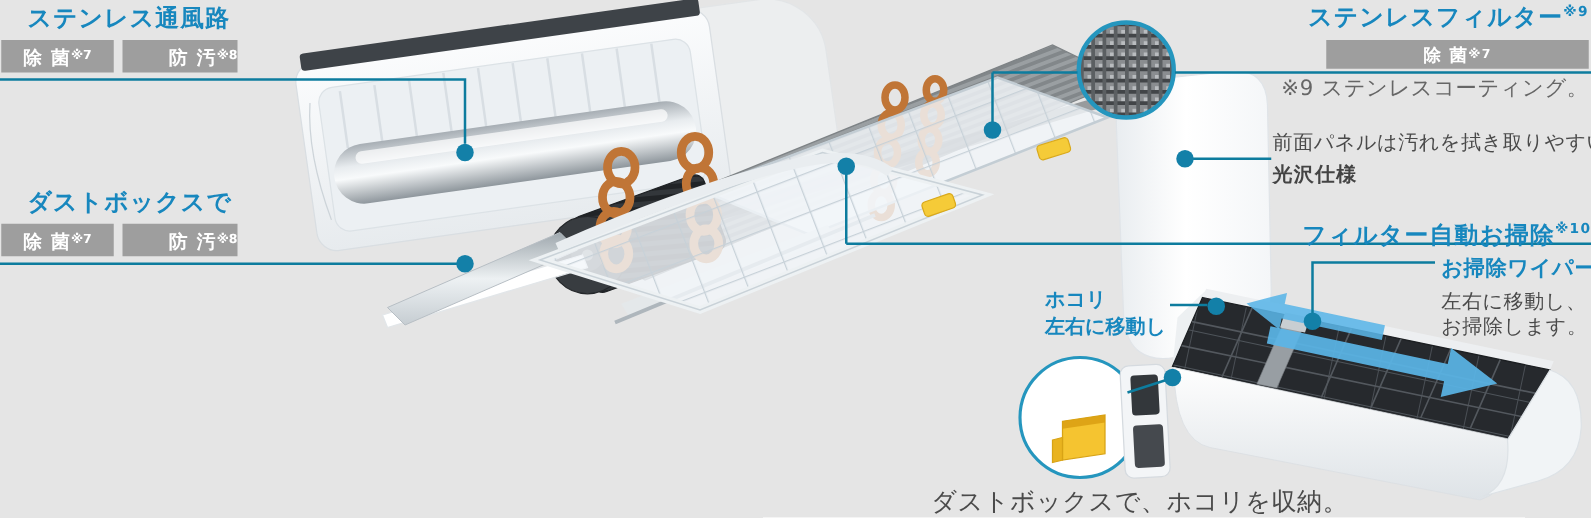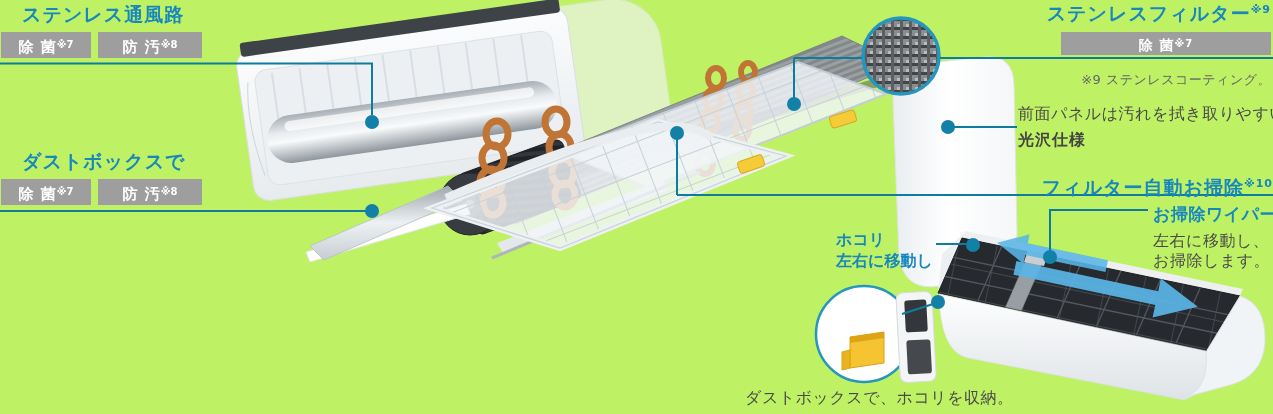--- a/index.html
+++ b/index.html
@@ -1,40 +1,40 @@
 <!DOCTYPE html>
 <html><head>
 <meta charset="utf-8">
 <style>
   html,body{margin:0;padding:0;background:#fff;}
   #stage{
-    position:relative;width:1273px;height:414px;overflow:hidden;background:#bef264;
+    position:relative;width:1273px;height:414px;overflow:hidden;background:#e5e5e5;
     font-family:"DejaVu Sans","Liberation Sans",sans-serif;
   }
   #art{position:absolute;left:0;top:0;z-index:1;}
   .txt{position:absolute;z-index:5;white-space:nowrap;}
   .accent{color:#1787BE;font-weight:bold;}
   .heading{font-size:19px;letter-spacing:1px;}
   .heading sup,.sup{font-size:11px;font-weight:bold;}
   sup{line-height:0;}
   .badge-row{display:flex;gap:7px;}
   .badge{
     background:#9E9E9E;color:#FFFFFF;font-weight:bold;font-size:15px;
     height:26px;line-height:26px;text-align:center;letter-spacing:1px;
   }
   .badge .bsup{font-size:10px;vertical-align:4px;letter-spacing:0;}
   .badge.b1{width:90px;}
-  .badge.b2{width:104px;}
+  .badge.b2{width:92px;text-align:right;}
   #filter-block{text-align:right;}
   #filter-badge{
     display:inline-block;width:210px;height:23px;line-height:23px;margin-top:5px;
     background:#9E9E9E;color:#fff;font-weight:bold;font-size:14px;text-align:center;letter-spacing:1px;
   }
   #filter-badge .bsup{font-size:10px;vertical-align:3px;}
-  .note{font-size:13px;color:#666666;margin-top:16px;letter-spacing:0.5px;}
+  .note{font-size:17px;color:#666666;margin-top:4px;letter-spacing:0.5px;}
   .body-line{font-size:16px;color:#4A4A4A;letter-spacing:0.5px;}
   .body-bold{font-size:16px;color:#444444;font-weight:bold;margin-top:5px;letter-spacing:1px;}
   #wiper-block .body-line{font-size:16px;line-height:20px;}
   .centered{text-align:left;line-height:1.3;}
 </style>
 </head>
 <body>
 
 <div id="stage">
 
@@ -248,15 +248,15 @@
     <div class="body-line" style="margin-top:5px;">左右に移動し、</div>
     <div class="body-line">お掃除します。</div>
   </div>
 
   <div class="txt accent centered" style="left:836px;top:230px;width:132px;font-size:16px;">
     <div>ホコリ</div>
     <div>左右に移動し</div>
   </div>
 
 
-  <div class="txt body-line" style="left:745px;top:388px;font-size:16px;">ダストボックスで、ホコリを収納。</div>
+  <div class="txt body-line" style="left:745px;top:388px;font-size:20px;">ダストボックスで、ホコリを収納。</div>
 
 </div>
 
 </body></html>

